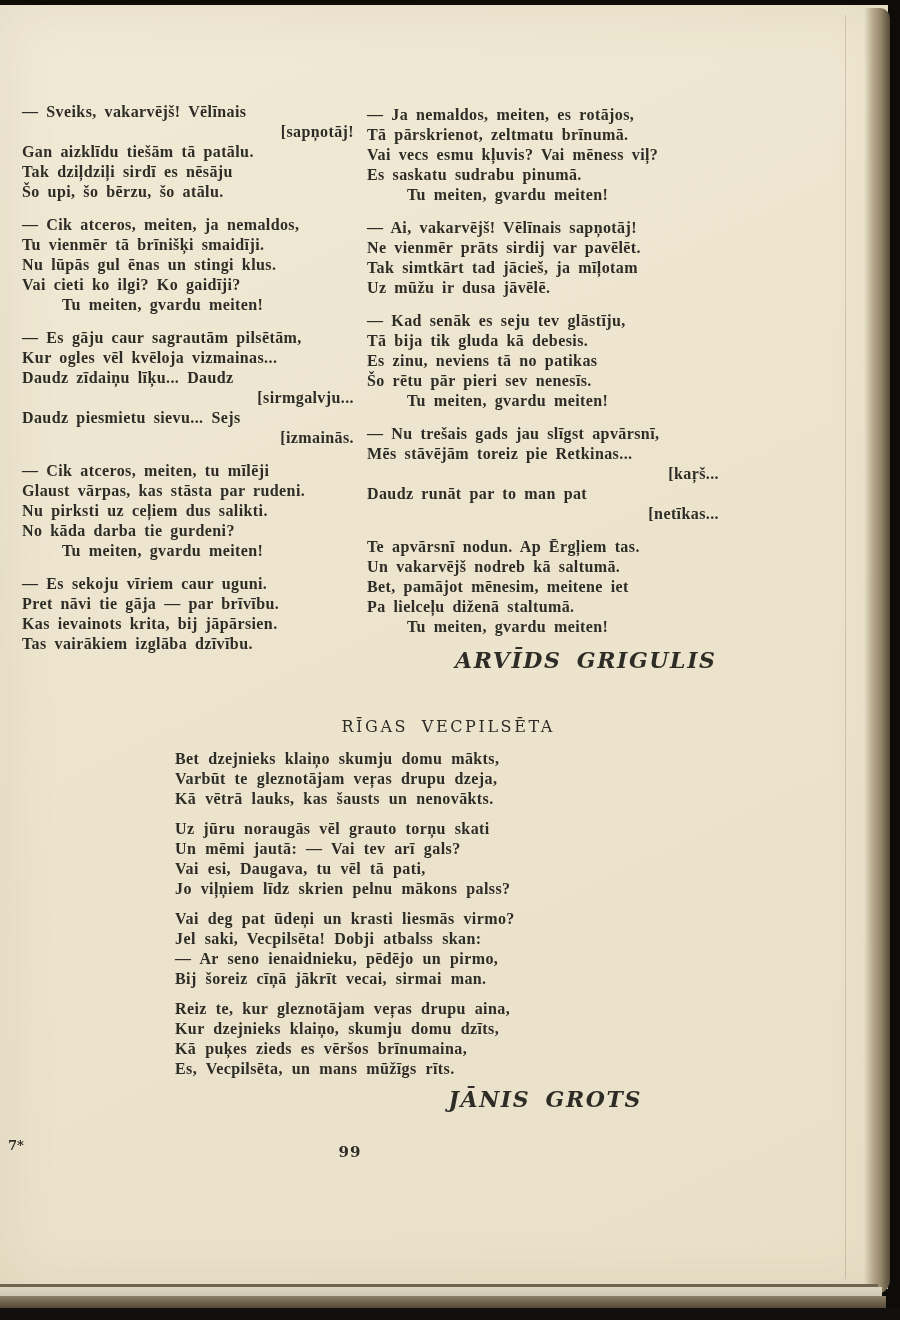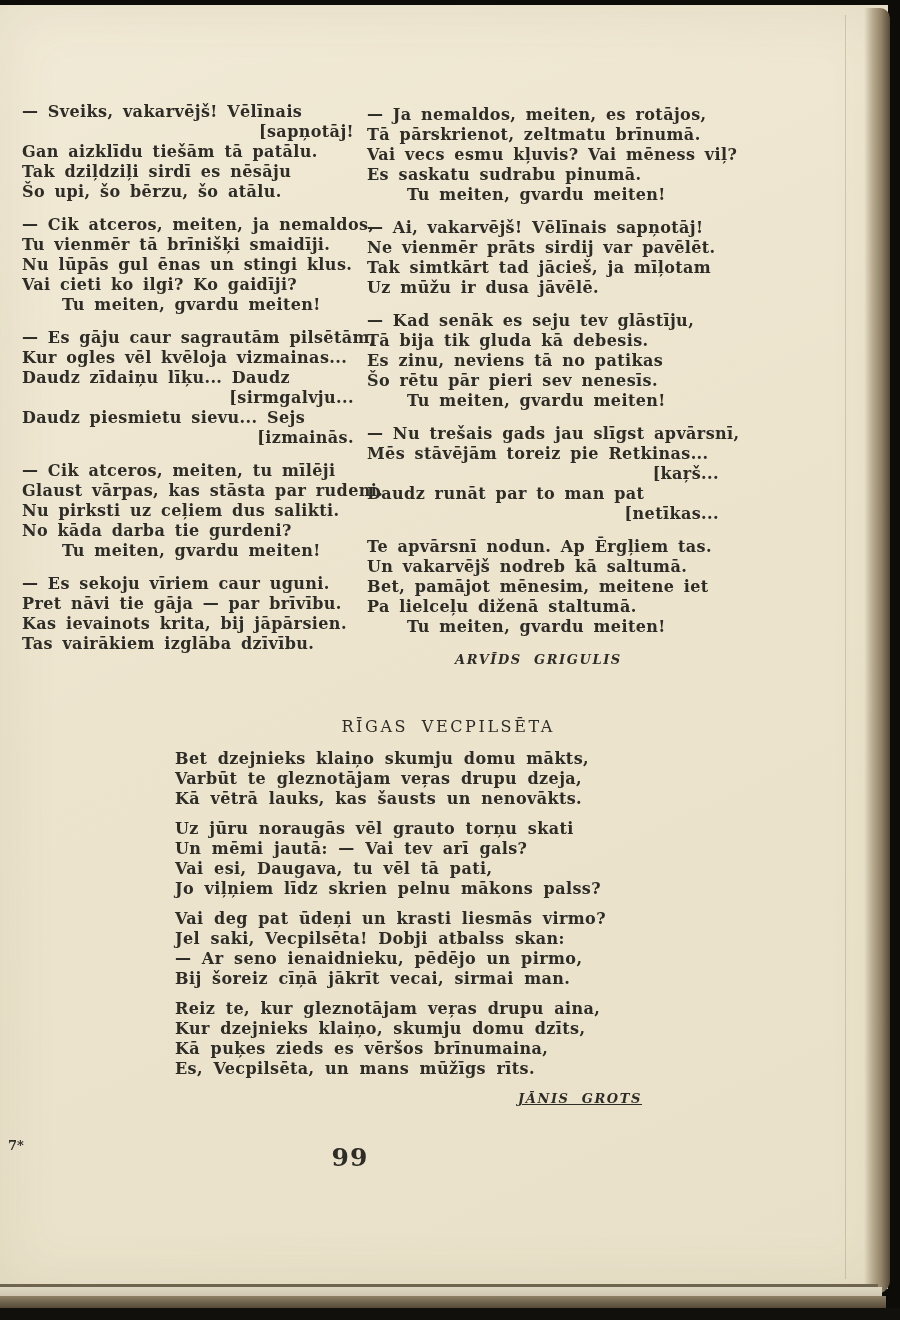--- a/index.html
+++ b/index.html
@@ -34,52 +34,52 @@
 
   .col{
     position:absolute;
     font-size:16px;line-height:20px;
     color:#2e2c26;font-weight:700;
     letter-spacing:0.4px;word-spacing:3.5px;
   }
   .col .line{white-space:nowrap;}
   .col .line.r{text-align:right;}
   .col .line.i{padding-left:40px;}
-  .stanza{margin-bottom:13px;}
+  .stanza{margin-bottom:13px;font-family:Liberation Serif, serif;}
   #colL{left:22px;top:97px;width:332px;}
   #colR{left:367px;top:100px;width:352px;}
 
   .author{
     font-style:italic;font-weight:700;
     letter-spacing:1.6px;word-spacing:6px;
-    color:#2e2c26;font-size:13px;
+    color:#2e2c26;font-size:22px;
   }
   .author-1{padding-left:88px;margin-top:5px;white-space:nowrap;}
 
   .poem2-title{
     position:absolute;left:155px;top:712px;width:400px;
     text-align:right;font-size:16px;font-weight:400;
     letter-spacing:2.6px;word-spacing:6px;color:#2e2c26;white-space:nowrap;
   }
   #poem2{
     position:absolute;left:175px;top:744px;width:495px;
     font-size:16px;line-height:20px;color:#2e2c26;font-weight:700;
     letter-spacing:0.4px;word-spacing:4.5px;
   }
   #poem2 .stanza{margin-bottom:10px;}
   #poem2 .line{white-space:nowrap;}
-  .author-2{text-align:right;padding-right:28px;margin-top:8px;text-decoration:underline;}
+  .author-2{text-align:right;padding-right:28px;margin-top:8px;}
 
   .footnote{
     position:absolute;left:8px;top:1133px;
     font-size:13px;font-weight:700;color:#2e2c26;
   }
   .pagenum{
     position:absolute;left:300px;top:1138px;width:100px;text-align:center;
-    font-size:25px;font-weight:700;letter-spacing:1px;color:#2e2c26;
+    font-size:15px;font-weight:700;letter-spacing:1px;color:#2e2c26;
   }
 </style>
 </head>
 <body>
 
 <div class="scene">
   <div class="page">
     <div class="crease"></div>
 
     <div class="col" id="colL">

